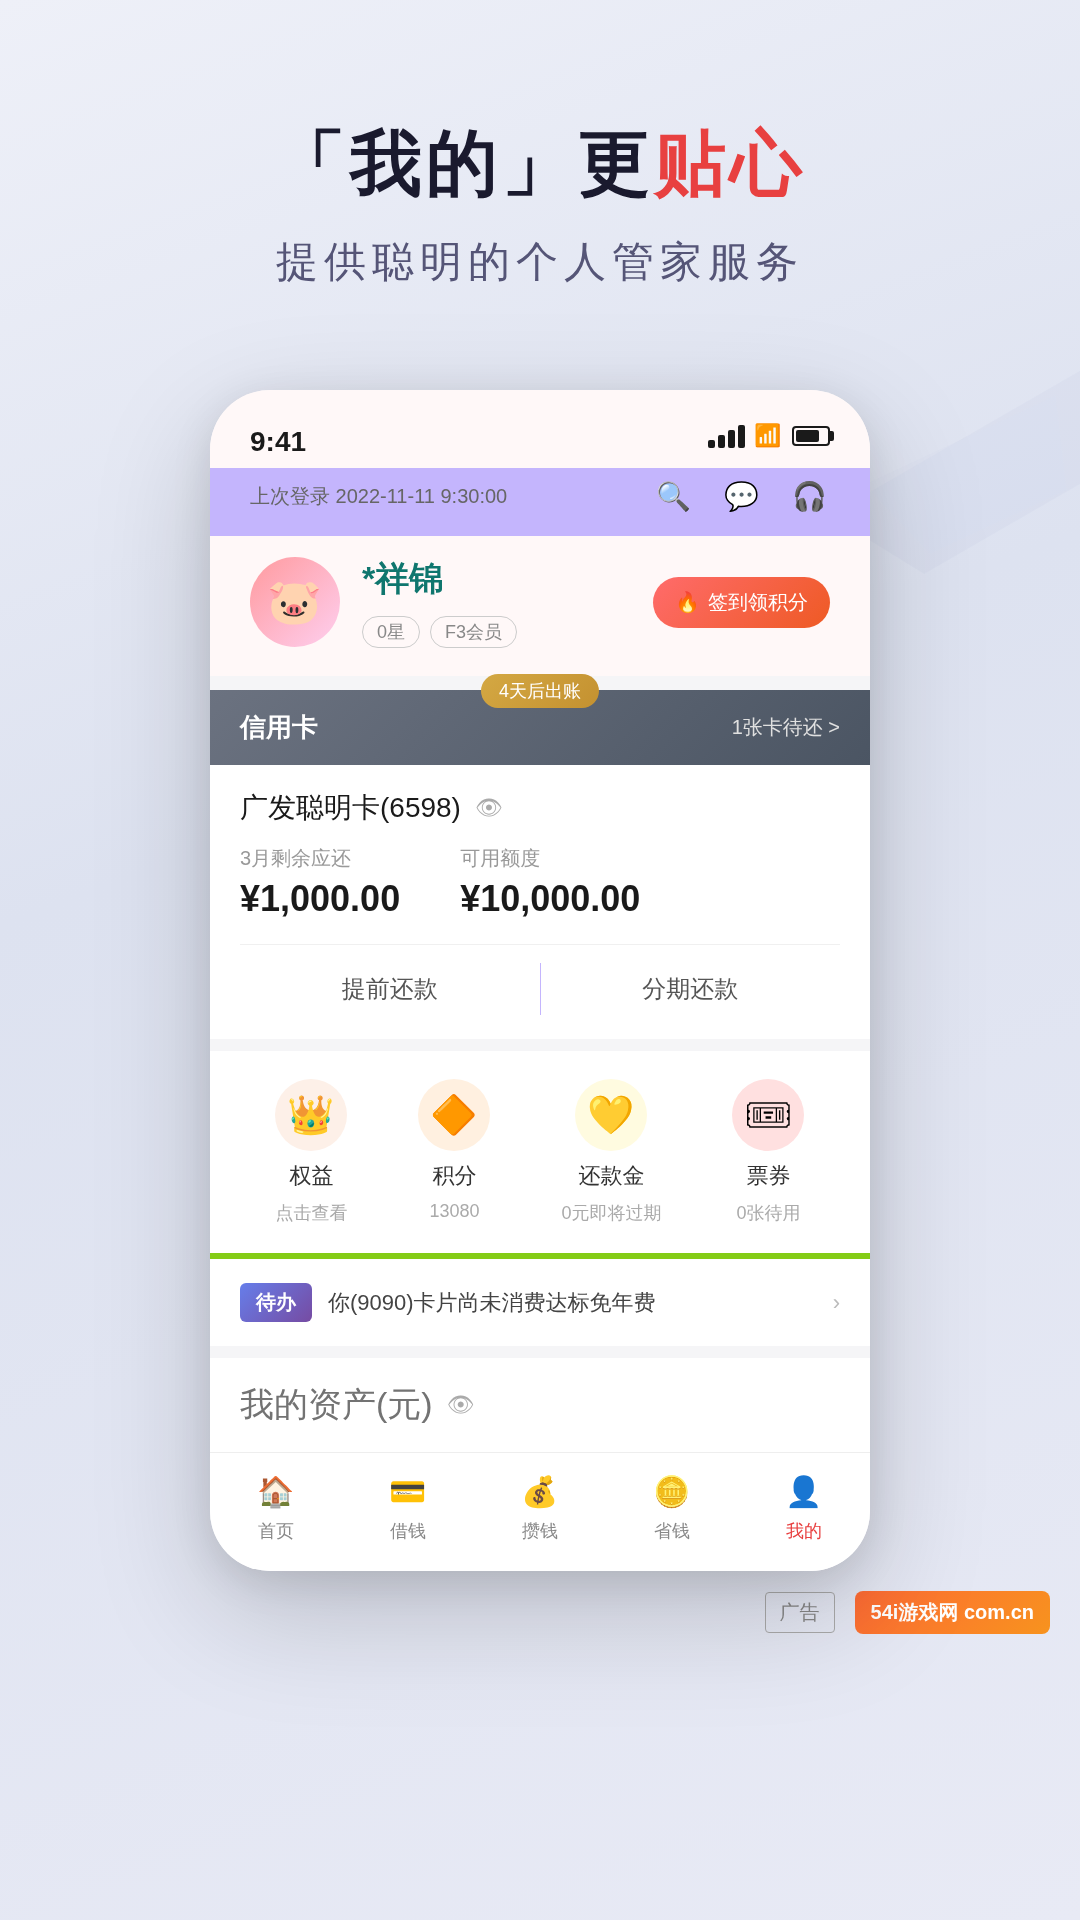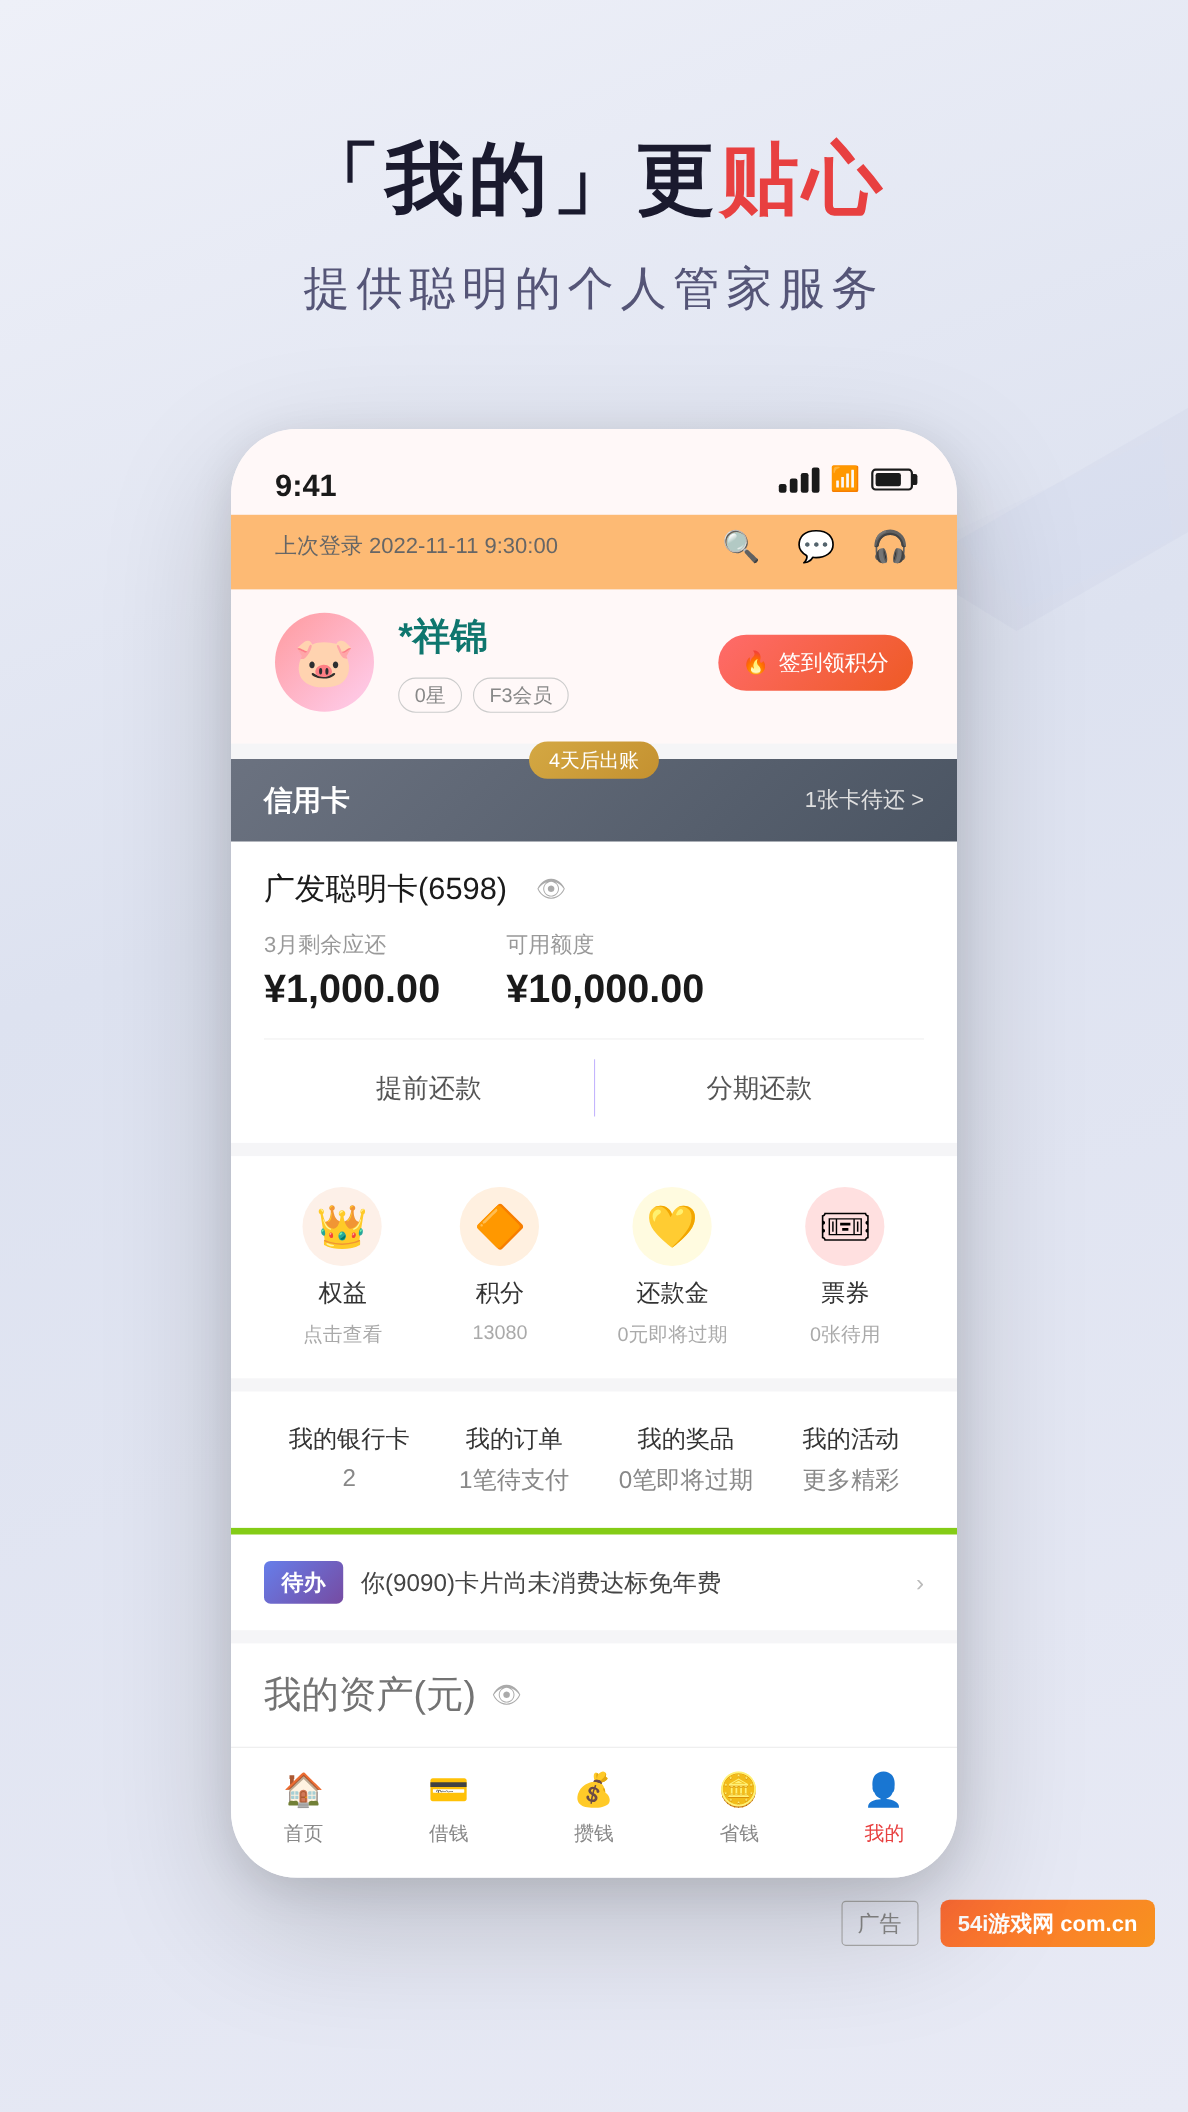--- a/index.html
+++ b/index.html
@@ -119,21 +119,21 @@
     }
     .battery-fill {
       background: #1a1a1a;
       height: 100%;
       width: 75%;
       border-radius: 2px;
     }
 
     
     .app-header {
-      background: #fdba74;
+      background: #c4b5fd;
       padding: 8px 40px 20px 40px;
       display: flex;
       align-items: center;
       justify-content: space-between;
     }
     .last-login {
       font-size: 20px;
       color: #999;
     }
     .last-login span { color: #666; }
@@ -244,21 +244,21 @@
       border-radius: 20px;
     }
 
     .card-body {
       background: #fff;
       padding: 24px 30px;
     }
     .card-name-row {
       display: flex;
       align-items: center;
-      gap: 26px;
+      gap: 14px;
       margin-bottom: 18px;
       text-align: center;
     }
     .card-name {
       font-size: 28px;
       color: #1a1a1a;
       font-weight: 500;
     }
     .eye-icon {
       font-size: 22px;
@@ -563,38 +563,20 @@
         <div class="service-name">还款金</div>
         <div class="service-desc">0元即将过期</div>
       </div>
       <div class="service-item">
         <div class="service-icon-wrap" style="background:#ffe0e0;">🎟</div>
         <div class="service-name">票券</div>
         <div class="service-desc">0张待用</div>
       </div>
     </div>
 
-    <div class="my-items-section">
-      <div class="my-item">
-        <div class="my-item-name">我的银行卡</div>
-        <div class="my-item-value">2</div>
-      </div>
-      <div class="my-item">
-        <div class="my-item-name">我的订单</div>
-        <div class="my-item-value">1笔待支付</div>
-      </div>
-      <div class="my-item">
-        <div class="my-item-name">我的奖品</div>
-        <div class="my-item-value">0笔即将过期</div>
-      </div>
-      <div class="my-item">
-        <div class="my-item-name">我的活动</div>
-        <div class="my-item-value">更多精彩</div>
-      </div>
-    </div>
 
     <div class="todo-section">
       <div class="todo-left">
         <span class="todo-badge-text">待办</span>
         <span class="todo-text">你(9090)卡片尚未消费达标免年费</span>
       </div>
       <span class="chevron-right">›</span>
     </div>
 
     <div class="asset-section">

